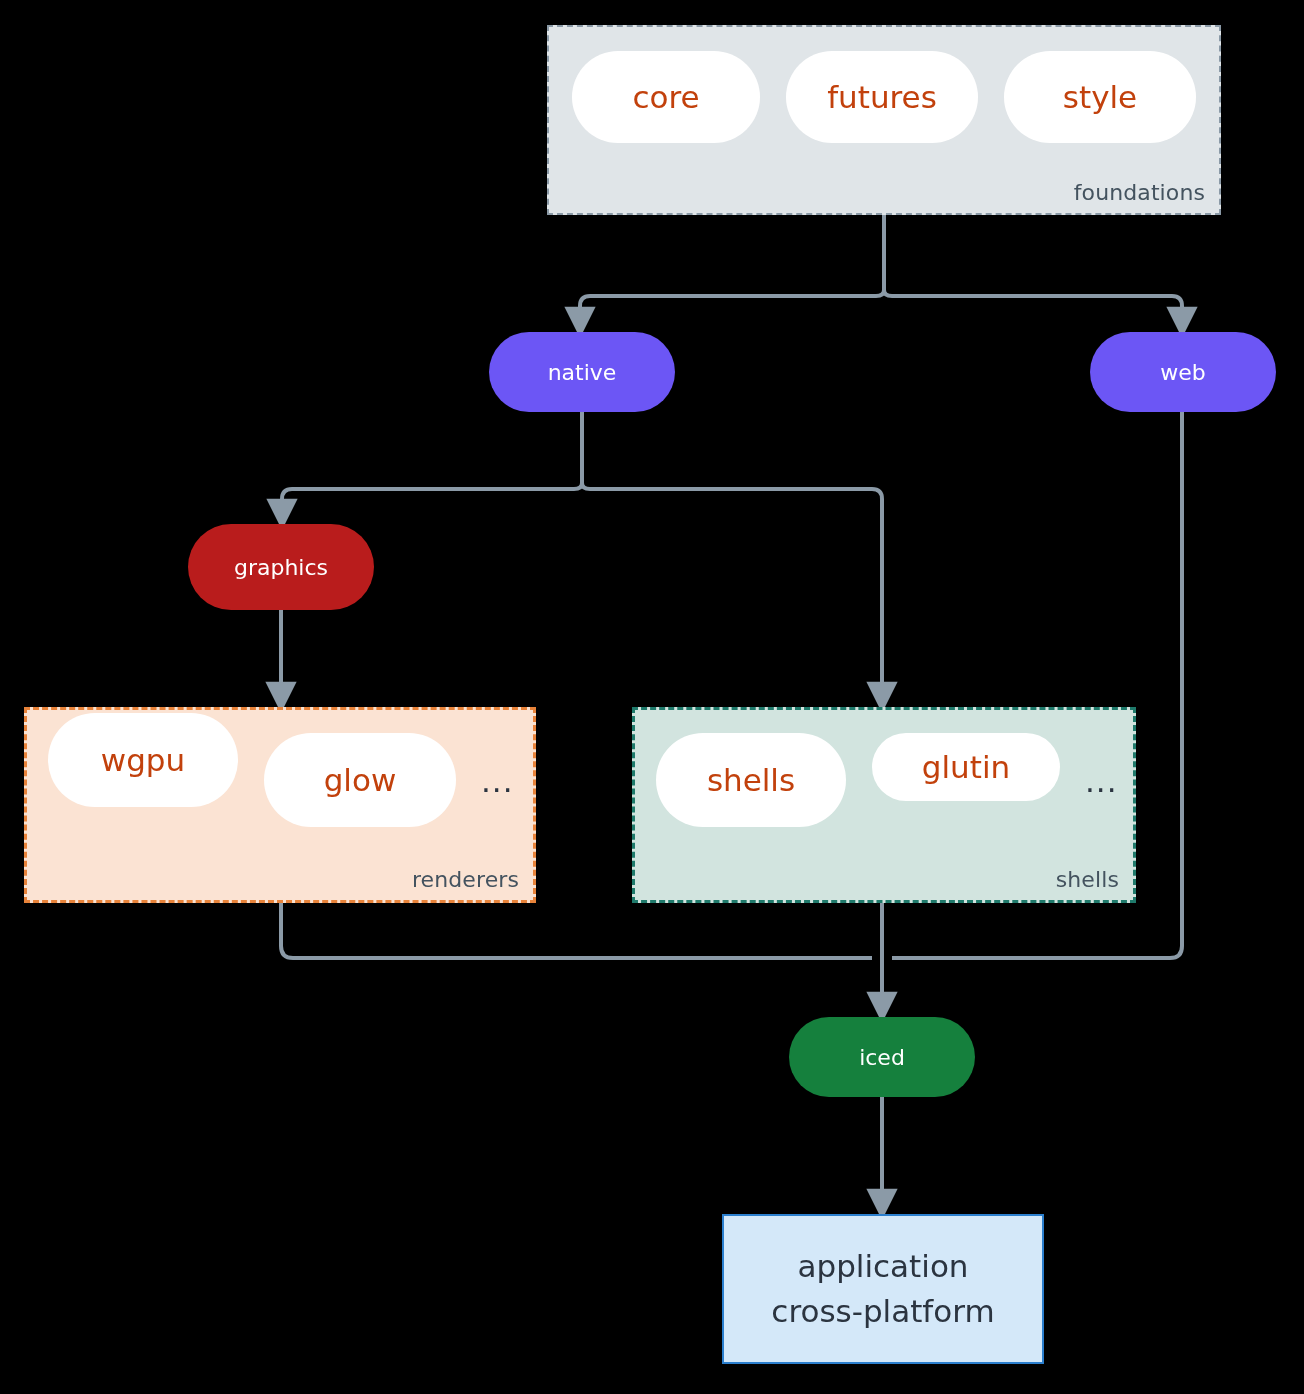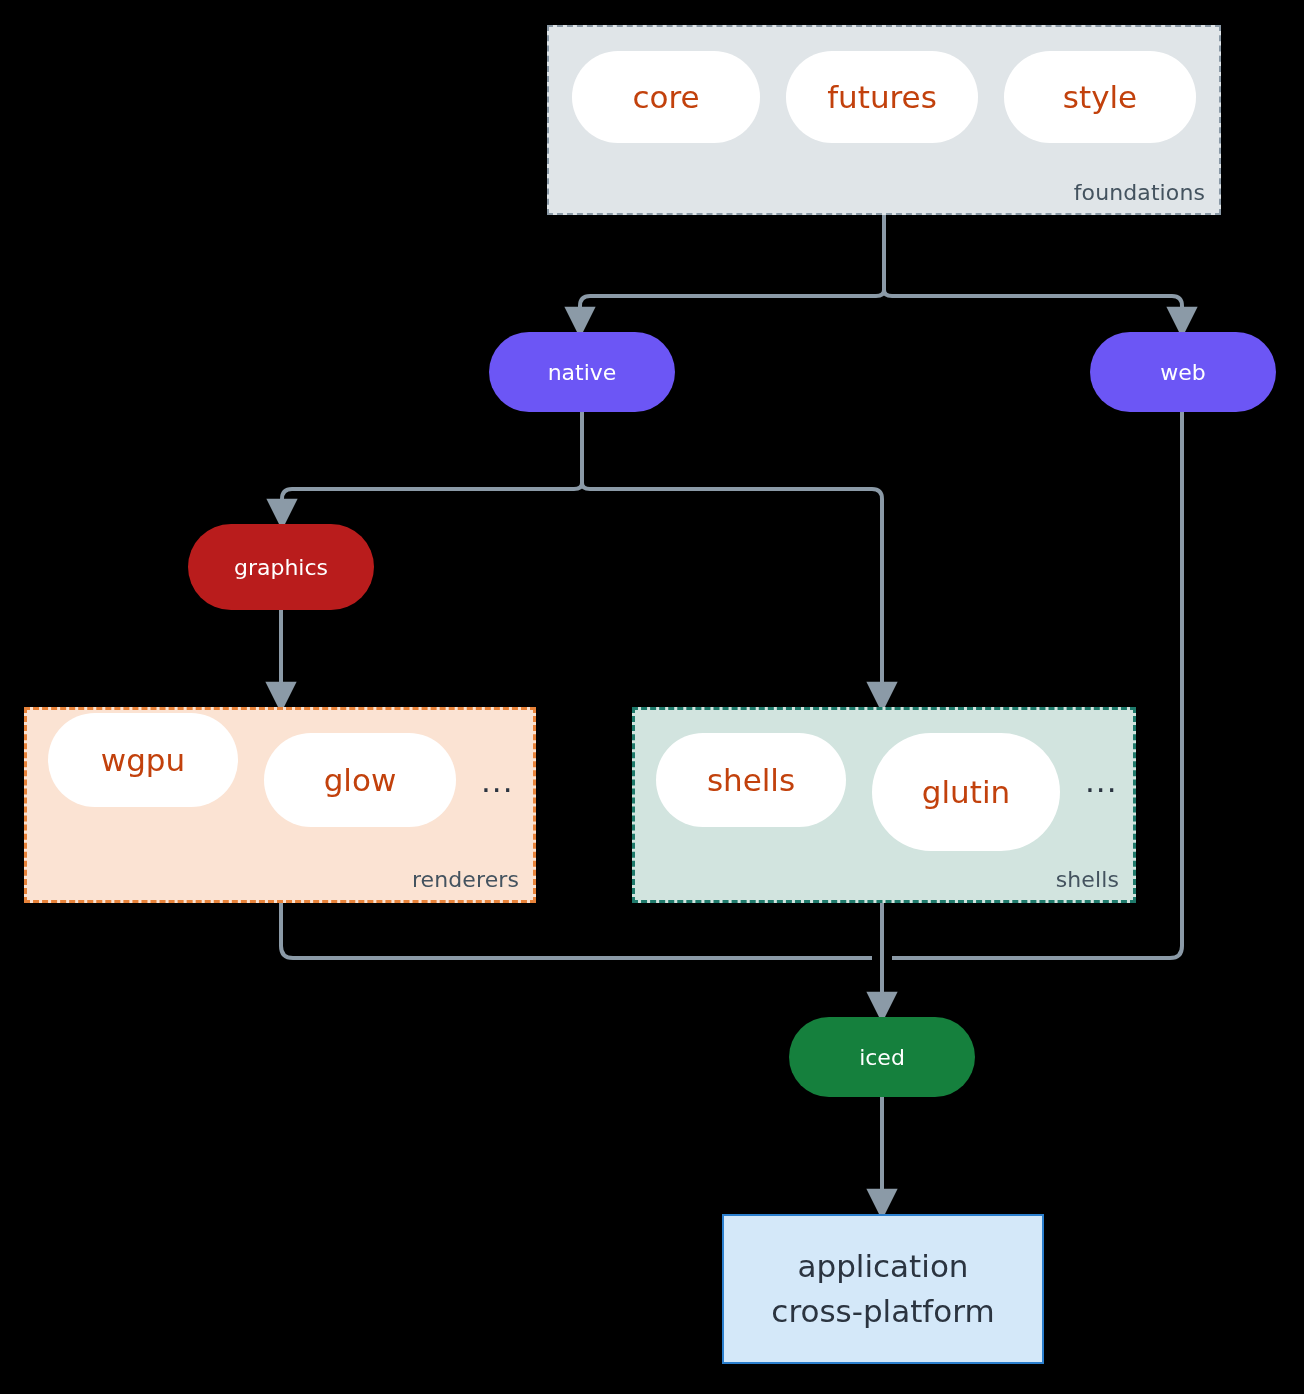--- a/index.html
+++ b/index.html
@@ -93,21 +93,21 @@
   #node-graphics   { left: 188px;  top: 524px;  width: 186px; height: 86px; }
   #node-iced       { left: 789px;  top: 1017px; width: 186px; height: 80px; }
 
   #box-renderers   { left: 24px;   top: 707px;  width: 512px; height: 196px; }
   #pill-wgpu       { left: 48px;   top: 713px;  width: 190px; height: 94px; }
   #pill-glow       { left: 264px;  top: 733px;  width: 192px; height: 94px; }
   #ellipsis-renderers { left: 481px; top: 766px; height: 30px; }
 
   #box-shells      { left: 632px;  top: 707px;  width: 504px; height: 196px; }
   #pill-winit      { left: 656px;  top: 733px;  width: 190px; height: 94px; }
-  #pill-glutin     { left: 872px;  top: 733px;  width: 188px; height: 118px; }
+  #pill-glutin     { left: 872px;  top: 733px;  width: 188px; height: 68px; }
   #ellipsis-shells { left: 1085px; top: 766px; height: 30px; }
 
   #rect-app        { left: 722px;  top: 1214px; width: 322px; height: 150px; }
 </style>
 </head>
 <body>
 
 <div id="diagram-root">
 
   <svg id="edges-layer" viewBox="0 0 1304 1394" width="1304" height="1394" aria-hidden="true">

